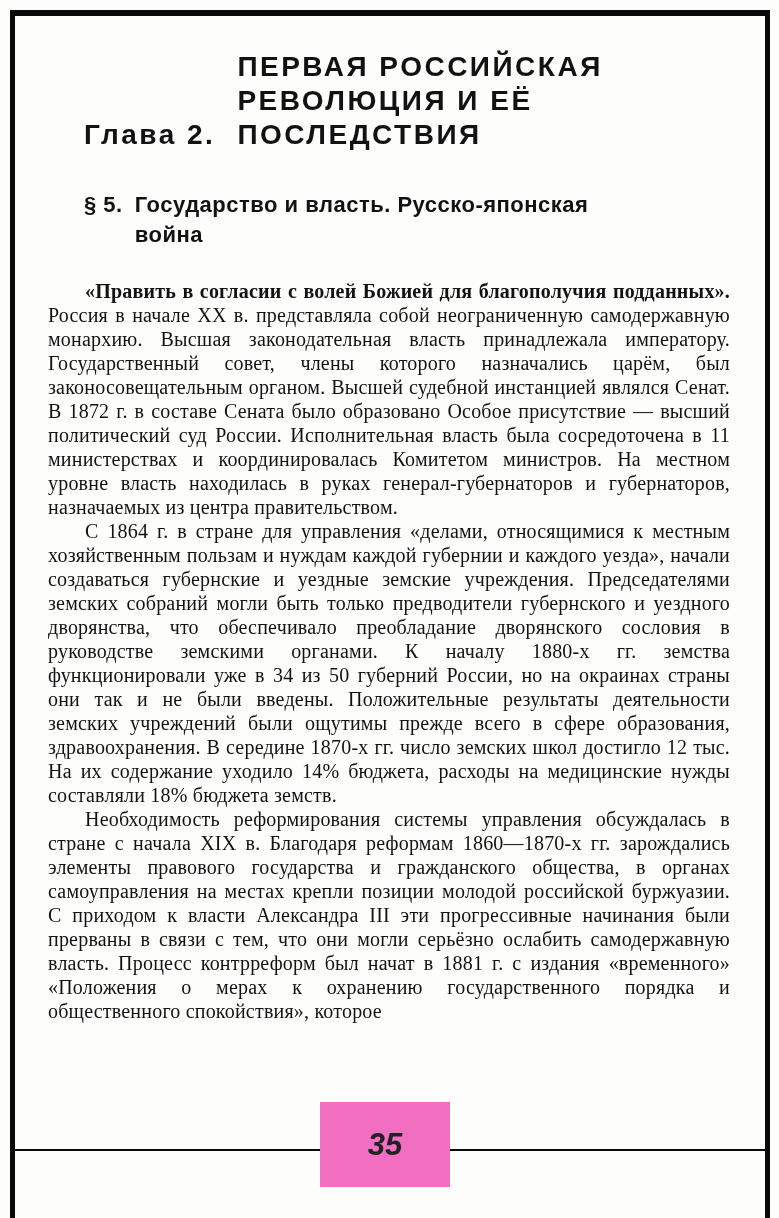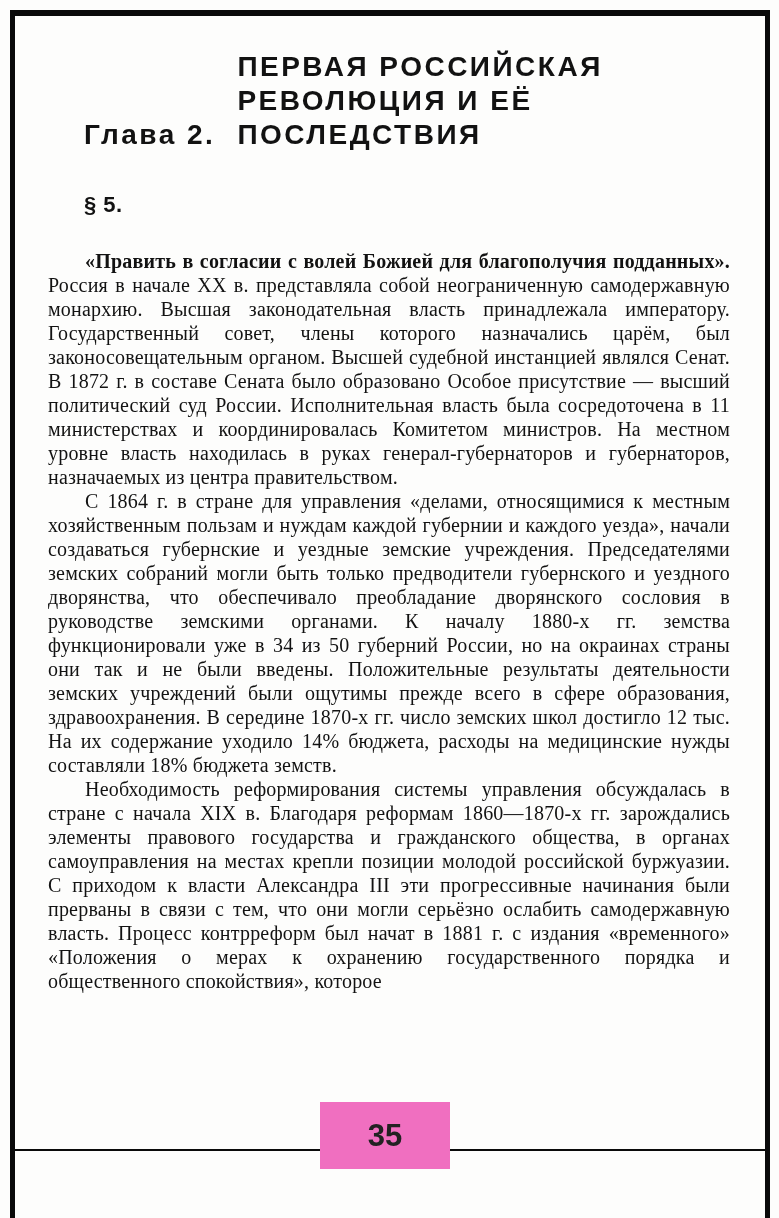--- a/index.html
+++ b/index.html
@@ -76,24 +76,25 @@
   .body-text .lead {
     font-weight: bold;
   }
 
   
   .page-number-box {
     position: absolute;
     left: 320px;
     top: 1102px;
     width: 130px;
-    height: 67px;
+    height: 85px;
     display: flex;
     align-items: center;
     justify-content: center;
+    font-style: italic;
   }
   .page-number {
     font-family: "Liberation Sans", sans-serif;
     font-weight: bold;
     font-size: 31px;
     color: #222222;
   }
 </style>
 </head>
 <body>
@@ -107,20 +108,21 @@
 
   <div class="content">
 
     <div class="chapter-heading">
       <span class="chapter-label">Глава 2.</span>
       <span class="chapter-title">ПЕРВАЯ РОССИЙСКАЯ<br>РЕВОЛЮЦИЯ И ЕЁ<br>ПОСЛЕДСТВИЯ</span>
     </div>
 
     <div class="section-heading">
       <span class="section-label">§ 5.</span>
+      <span class="section-title">Государство и власть. Русско-японская<br>война</span>
     </div>
 
     <div class="body-text">
       <p><b class="lead">«Править в согласии с волей Божией для благополучия подданных».</b><span> Россия в начале XX в. представляла собой неограниченную самодержавную монархию. Высшая законодательная власть принадлежала императору. Государственный совет, члены которого назначались царём, был законосовещательным органом. Высшей судебной инстанцией являлся Сенат. В 1872 г. в составе Сената было образовано Особое присутствие — высший политический суд России. Исполнительная власть была сосредоточена в 11 министерствах и координировалась Комитетом министров. На местном уровне власть находилась в руках генерал-губернаторов и губернаторов, назначаемых из центра правительством.</span></p>
       <p><span>С 1864 г. в стране для управления «делами, относящимися к местным хозяйственным пользам и нуждам каждой губернии и каждого уезда», начали создаваться губернские и уездные земские учреждения. Председателями земских собраний могли быть только предводители губернского и уездного дворянства, что обеспечивало преобладание дворянского сословия в руководстве земскими органами. К началу 1880-х гг. земства функционировали уже в 34 из 50 губерний России, но на окраинах страны они так и не были введены. Положительные результаты деятельности земских учреждений были ощутимы прежде всего в сфере образования, здравоохранения. В середине 1870-х гг. число земских школ достигло 12 тыс. На их содержание уходило 14% бюджета, расходы на медицинские нужды составляли 18% бюджета земств.</span></p>
       <p><span>Необходимость реформирования системы управления обсуждалась в стране с начала XIX в. Благодаря реформам 1860—1870-х гг. зарождались элементы правового государства и гражданского общества, в органах самоуправления на местах крепли позиции молодой российской буржуазии. С приходом к власти Александра III эти прогрессивные начинания были прерваны в связи с тем, что они могли серьёзно ослабить самодержавную власть. Процесс контрреформ был начат в 1881 г. с издания «временного» «Положения о мерах к охранению государственного порядка и общественного спокойствия», которое</span></p>
     </div>
 
   </div>
 

